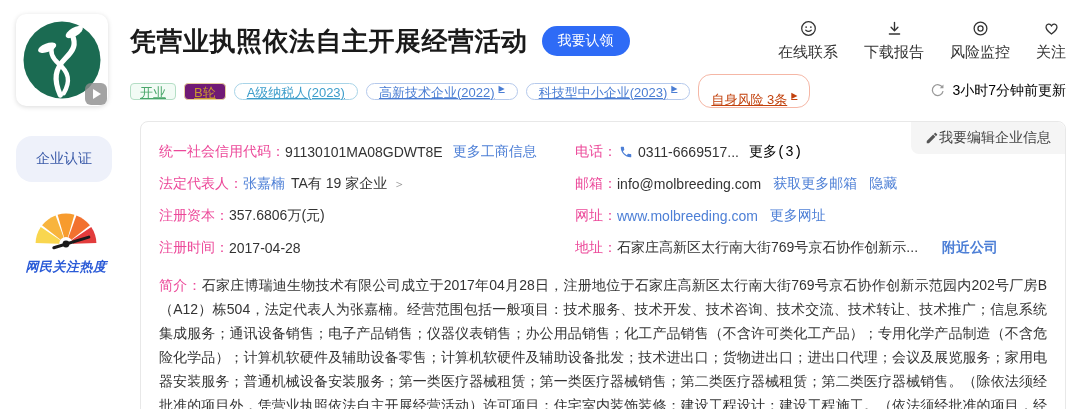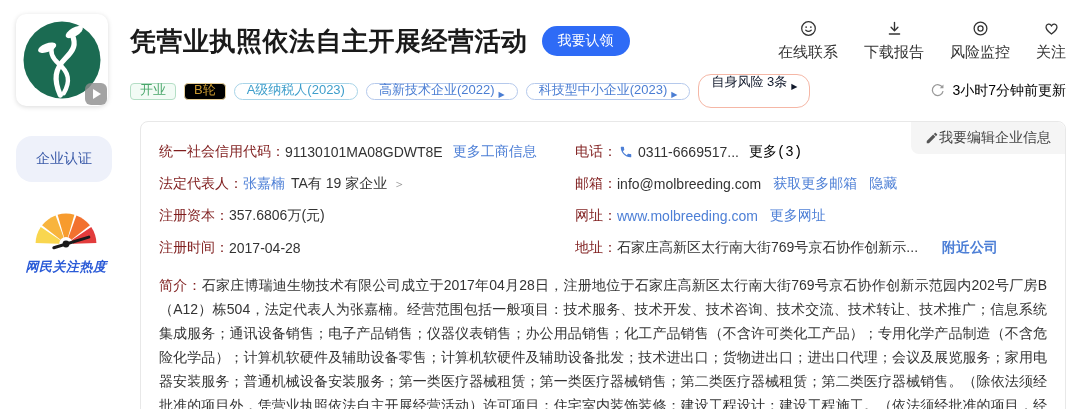--- a/index.html
+++ b/index.html
@@ -24,40 +24,40 @@
   .main{position:absolute;left:130px;top:0;width:936px;}
   .title-row{display:flex;align-items:center;margin-top:20px;}
   .company-title{font-size:26px;font-weight:700;color:#1a1a1a;letter-spacing:.5px;}
   .claim-btn{margin-left:14px;background:#2e6bf6;color:#fff;border:none;border-radius:16px;height:30px;
     padding:0 16px;font-size:14px;display:flex;align-items:center;cursor:pointer;}
   .header-actions{margin-left:auto;display:flex;align-items:center;gap:26px;}
   .action{display:flex;align-items:center;gap:6px;font-size:15px;color:#333;cursor:pointer;flex-direction:column;}
   .action svg{width:17px;height:17px;}
 
   .tag-row{display:flex;align-items:center;margin-top:12px;gap:8px;}
-  .tag{height:17px;box-sizing:border-box;padding:0 9px;display:inline-flex;align-items:flex-end;
-    font-size:13px;border:1px solid;border-radius:4px;cursor:pointer;white-space:nowrap;}
+  .tag{height:17px;box-sizing:border-box;padding:0 9px;display:inline-flex;align-items:flex-start;
+    font-size:13px;border:1px solid;border-radius:4px;cursor:pointer;white-space:nowrap;text-decoration:underline;}
   .tag .tag-arrow{font-size:8px;margin-left:4px;}
   .tag-green{color:#49a66a;border-color:#b4dec5;background:#f2fbf5;}
-  .tag-gold{color:#c9992f;border-color:#e5cf9c;background:#000000;}
+  .tag-gold{color:#c9992f;border-color:#e5cf9c;background:#701a75;}
   .tag-teal{color:#3e9ecb;border-color:#a8d4e8;background:#fff;border-radius:13px;padding:0 12px;}
   .tag-blue{color:#4a7dd3;border-color:#b5c9ec;background:#fff;border-radius:13px;padding:0 12px;}
-  .tag-red{color:#0f172a;border-color:#f5b7a6;background:#fff;border-radius:13px;padding:16px 12px;}
+  .tag-red{color:#c2410c;border-color:#f5b7a6;background:#fff;border-radius:13px;padding:16px 12px;}
   .update{margin-left:auto;display:flex;align-items:flex-start;gap:7px;color:#000000;font-size:14px;}
   .update svg{width:15px;height:15px;cursor:pointer;}
 
   
   .card{position:relative;margin:13px 0 0 10px;width:926px;height:320px;box-sizing:border-box;
     border:1px solid #e8e8e8;border-radius:8px;padding:14px 18px 10px 18px;}
   .edit-pill{position:absolute;top:0;right:0;background:#f5f5f5;border-radius:0 8px 0 8px;
     padding:7px 14px;font-size:14px;color:#444;display:flex;align-items:center;cursor:pointer;}
   .edit-pill svg{width:14px;height:14px;}
   .info-grid{display:grid;grid-template-columns:416px 1fr;}
   .cell{height:32px;display:flex;align-items:center;font-size:14px;white-space:nowrap;overflow:hidden;}
-  .lbl{color:#7f1d1d;}
+  .lbl{color:#ec4899;}
   .val{color:#333;}
   .link{color:#4d7fd6;cursor:pointer;}
   .ml10{margin-left:10px;} .ml12{margin-left:12px;} .ml24{margin-left:24px;font-weight:bold;} .ml6{margin-left:6px;}
   .orange{color:#000000;cursor:pointer;font-family:Liberation Mono, monospace;}
   .grey-arrow{color:#999;font-size:12px;margin-left:6px;}
   .phone-ic{width:14px;height:14px;margin:0 5px 0 2px;}
 
   .intro{margin-top:9px;font-size:14px;line-height:24px;color:#333;text-align:justify;}
 </style>
 </head>

